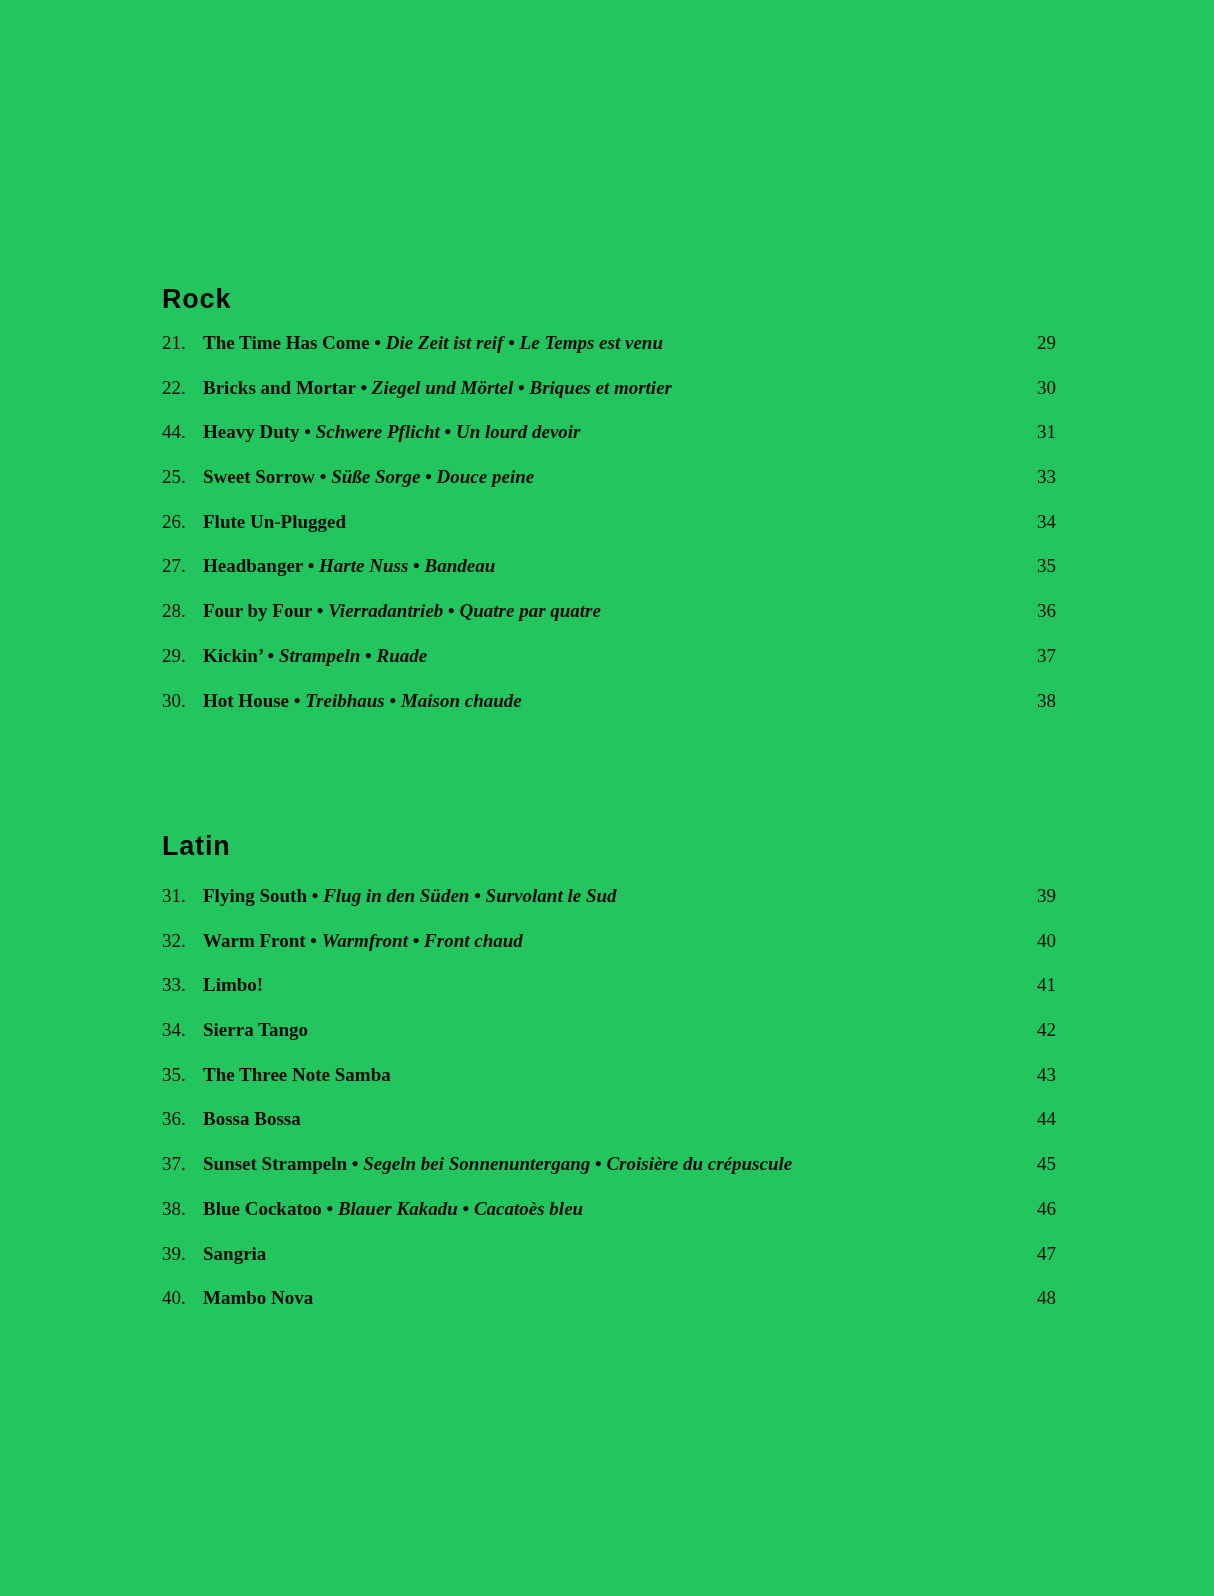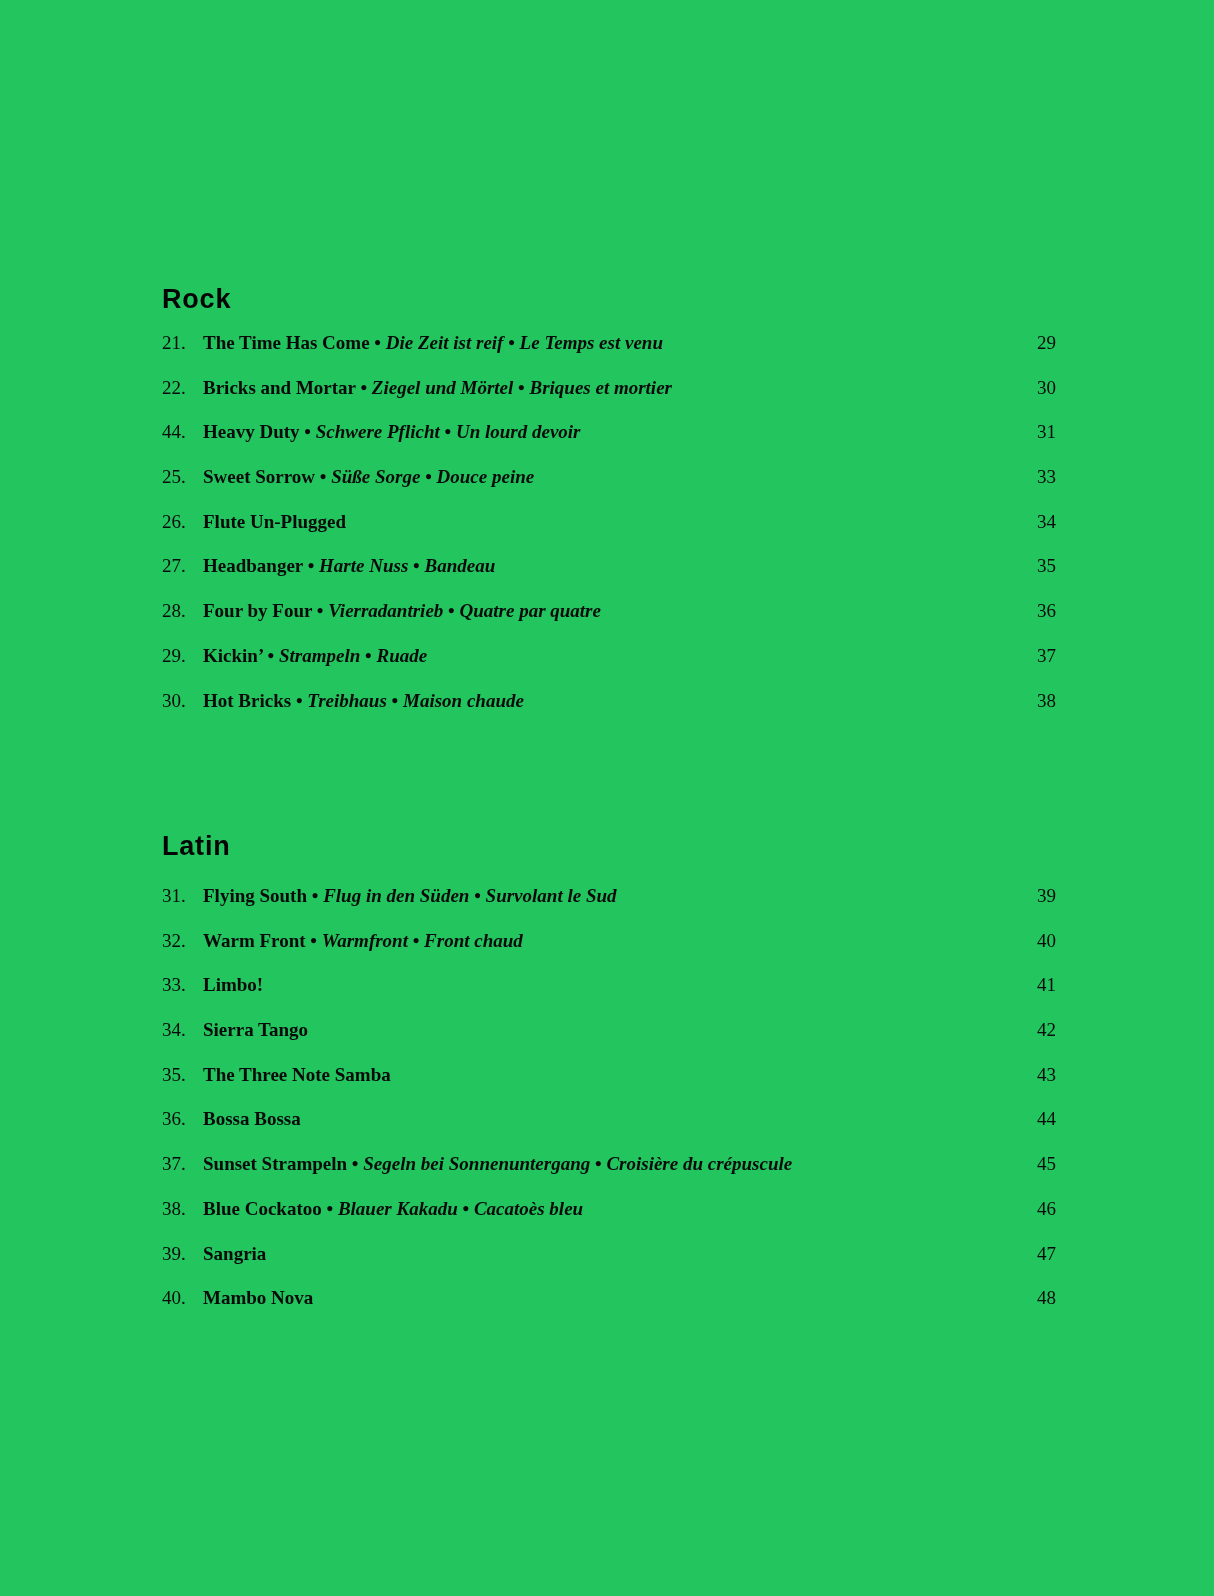--- a/index.html
+++ b/index.html
@@ -108,21 +108,21 @@
           <span class="track-title"><span class="title-en">Four by Four</span><span class="sep"> • </span><span class="subtitle">Vierradantrieb</span><span class="sep"> • </span><span class="subtitle">Quatre par quatre</span></span>
           <span class="track-page">36</span>
         </li>
         <li class="track-row">
           <span class="track-num">29.</span>
           <span class="track-title"><span class="title-en">Kickin’</span><span class="sep"> • </span><span class="subtitle">Strampeln</span><span class="sep"> • </span><span class="subtitle">Ruade</span></span>
           <span class="track-page">37</span>
         </li>
         <li class="track-row">
           <span class="track-num">30.</span>
-          <span class="track-title"><span class="title-en">Hot Bricks</span><span class="sep"> • </span><span class="subtitle">Treibhaus</span><span class="sep"> • </span><span class="subtitle">Maison chaude</span></span>
+          <span class="track-title"><span class="title-en">Hot House</span><span class="sep"> • </span><span class="subtitle">Treibhaus</span><span class="sep"> • </span><span class="subtitle">Maison chaude</span></span>
           <span class="track-page">38</span>
         </li>
       </ol>
   </section>
 
   <section class="toc-section latin">
     <h2 class="section-heading">Latin</h2>
     <ol class="track-list">
         <li class="track-row">
           <span class="track-num">31.</span>

